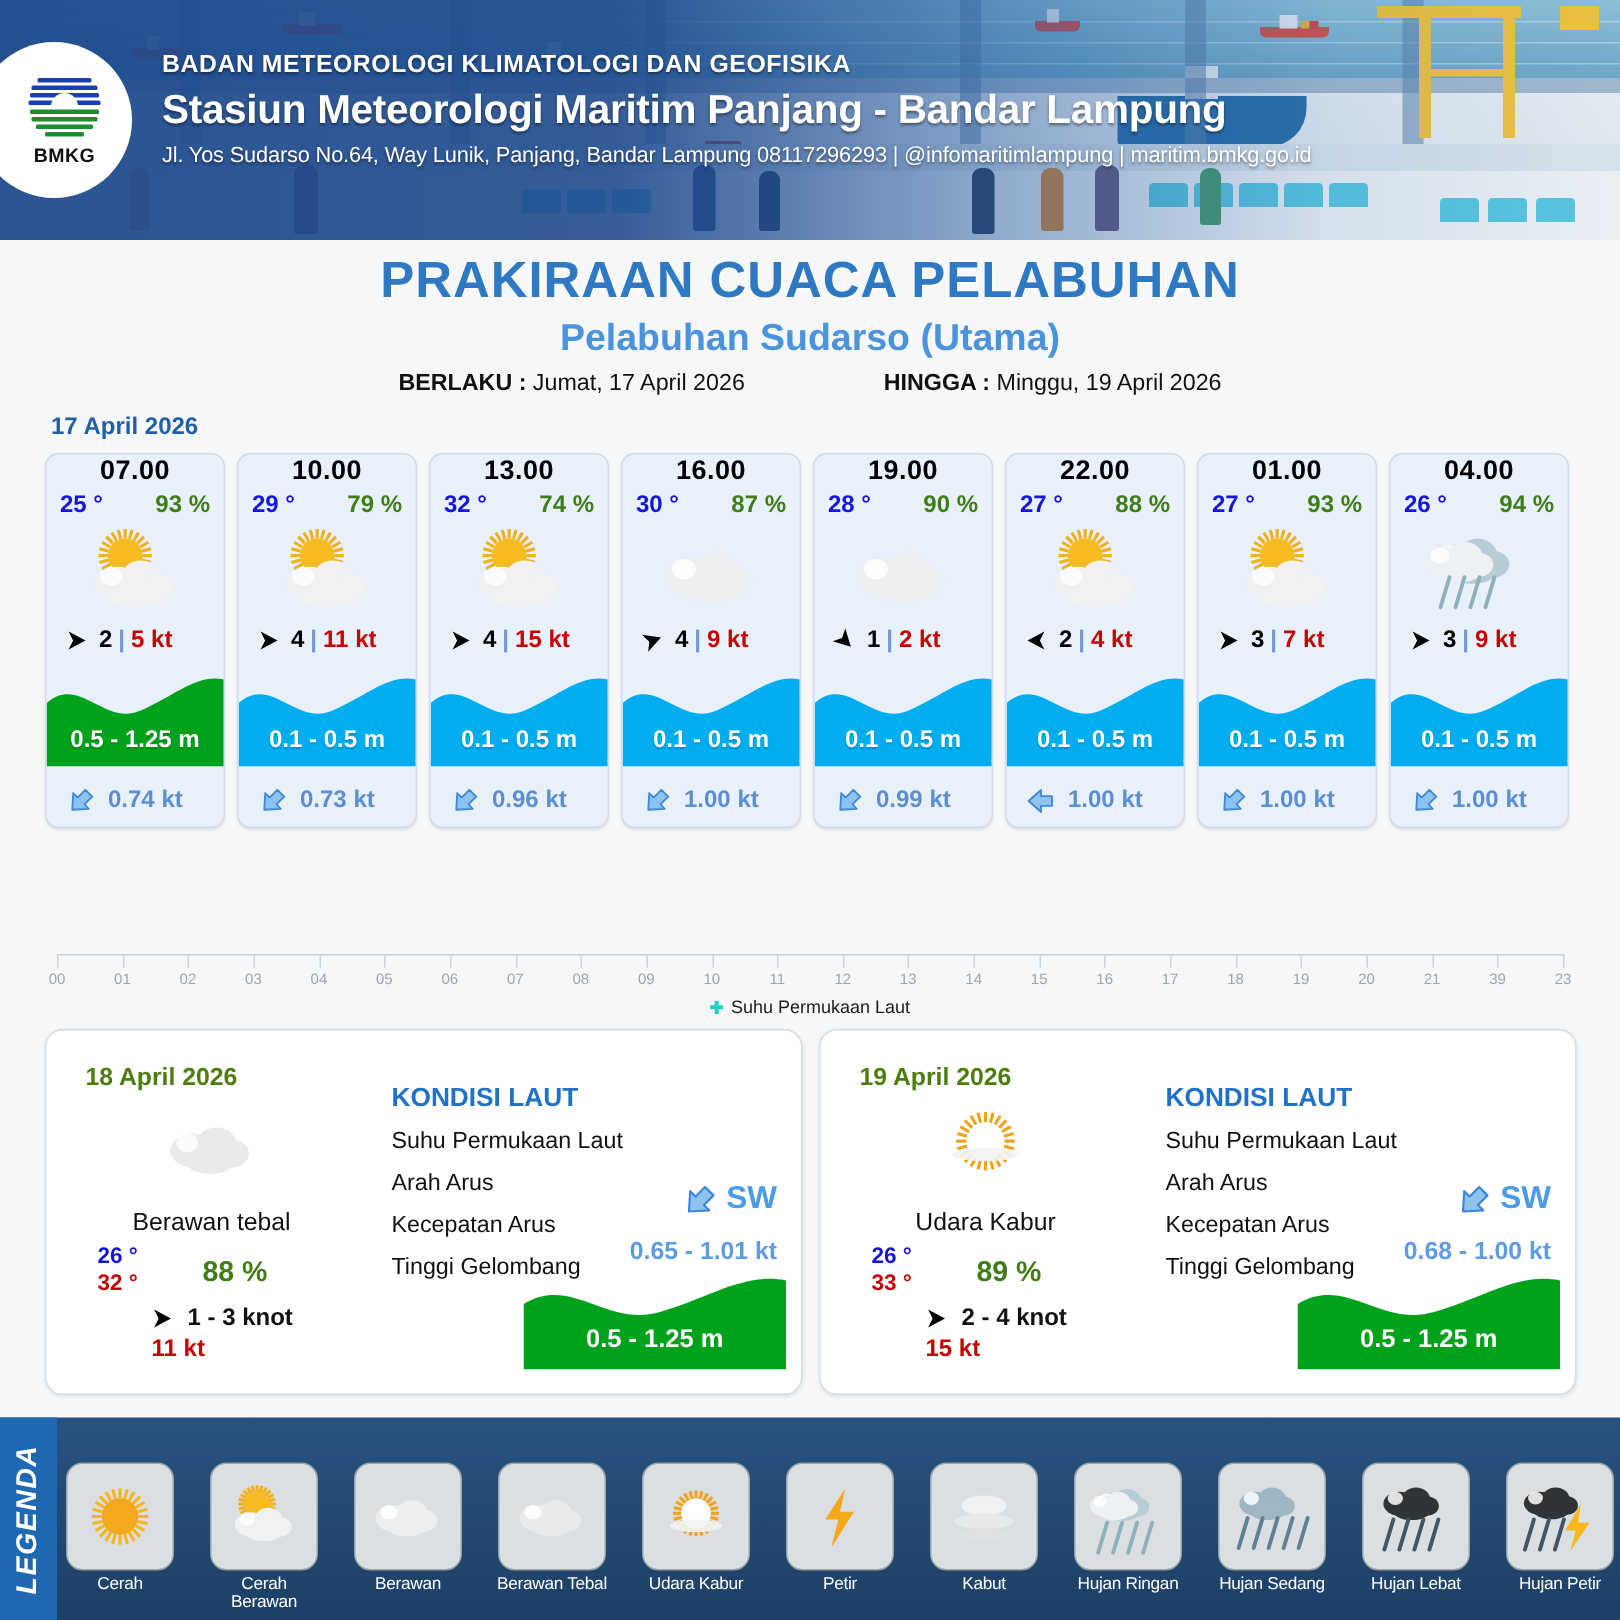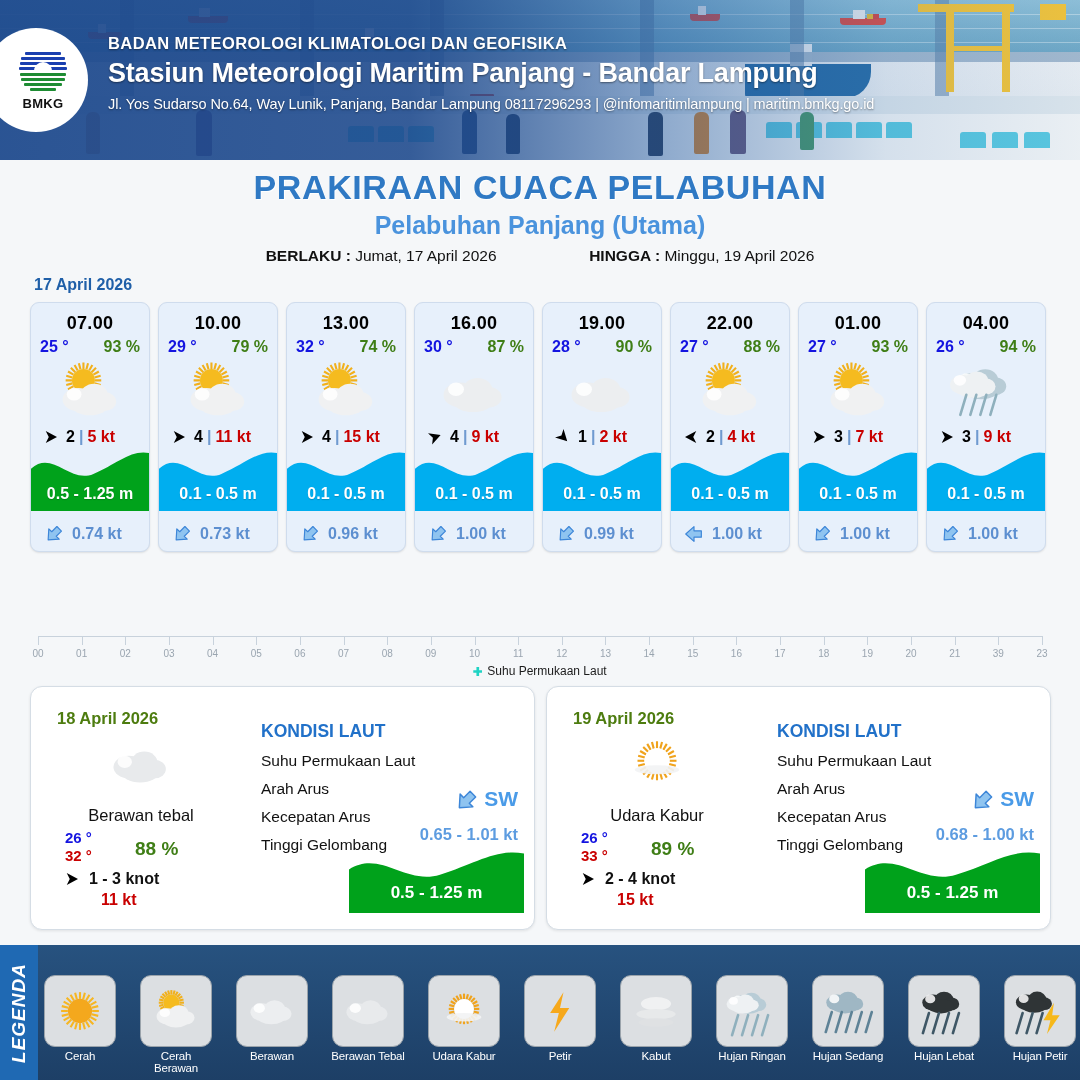--- a/index.html
+++ b/index.html
@@ -57,21 +57,21 @@
   
   .date-label { position:absolute; left:34px; top:276px; font-size:16px; font-weight:bold; color:#1f5fa8; }
 
   
   .cards { position:absolute; left:30px; top:302px; width:1022px; display:flex; gap:8px; }
   .card {
     width:120px; height:250px; background:#e7f0fb; border:1px solid #cfdced;
     border-radius:9px; position:relative; overflow:hidden;
     box-shadow:0 1px 2px rgba(0,0,0,.10);
   }
-  .c-time { text-align:center; font-size:18px; font-weight:bold; color:#000; margin-top:10px; letter-spacing:.3px; }
+  .c-time { text-align:center; font-size:18px; font-weight:bold; color:#000; letter-spacing:.3px; }
   .c-meta { display:flex; justify-content:space-between; padding:4px 9px 0 9px; }
   .c-temp { font-size:16px; font-weight:bold; color:#1414e0; }
   .c-hum { font-size:16px; font-weight:bold; color:#3f7e16; }
   .c-icon { height:64px; display:flex; align-items:center; justify-content:center; margin-top:2px; }
   .c-wind { display:flex; align-items:center; gap:4px; padding-left:9px; height:30px; }
   .wdir { width:22px; height:18px; flex:none; }
   .wnum { font-size:16px; font-weight:bold; color:#000; }
   .wbar { color:#6f9ad0; font-size:16px; font-weight:bold; }
   .wkt { font-size:16px; font-weight:bold; color:#c90000; }
   .c-wave { position:absolute; left:0; bottom:40px; width:100%; height:64px; }
@@ -98,21 +98,21 @@
     border:1px solid #d5dde5; border-radius:12px; box-shadow:0 1px 3px rgba(0,0,0,.09);
   }
   .dp-left { position:absolute; left:0; top:0; width:220px; height:100%; }
   .dp-date { font-size:16.5px; font-weight:bold; color:#4d7c0f; padding:22px 0 0 26px; }
   .dp-icon { height:62px; display:flex; align-items:center; justify-content:center; margin-top:4px; }
   .dp-cond { text-align:center; font-size:16.5px; color:#111; margin-top:12px; }
   .dp-temps { position:relative; margin-top:4px; padding-left:34px; }
   .dp-tmin { font-size:15px; font-weight:bold; color:#1414e0; }
   .dp-tmax { font-size:15px; font-weight:bold; color:#c90000; margin-top:1px; }
   .dp-hum { position:absolute; left:104px; top:9px; font-size:19px; font-weight:bold; color:#3f7e16; }
-  .dp-wind { display:flex; align-items:center; gap:6px; padding-left:30px; margin-top:6px; }
+  .dp-wind { display:flex; align-items:center; gap:6px; padding-left:30px; margin-top:6px;margin-left:36px; }
   .dp-wind .wtxt { font-size:16px; font-weight:bold; color:#111; }
   .dp-gust { font-size:16px; font-weight:bold; color:#c90000; padding-left:70px; margin-top:3px; }
   .dp-right { position:absolute; left:220px; top:0; right:0; height:100%; }
   .dp-h { font-size:17.5px; font-weight:bold; color:#2171c9; padding:34px 0 0 10px; }
   .dp-row { font-size:15.5px; color:#111; padding:10px 0 0 10px; }
   .dp-cur-dir { position:absolute; right:16px; top:100px; display:flex; align-items:flex-start; gap:4px; }
   .dp-cur-dir .sw { font-size:21px; font-weight:bold; color:#4a9be8; }
   .dp-cur-spd { position:absolute; right:16px; top:138px; font-size:16.5px; font-weight:bold; color:#5d9ce0; }
   .dp-wave { position:absolute; right:10px; bottom:16px; width:175px; height:66px; }
   .dp-wave .wv-label { position:absolute; left:0; bottom:10px; width:100%; text-align:center;
@@ -240,21 +240,21 @@
 
   <div class="hdr-text">
     <div class="hdr-line1">BADAN METEOROLOGI KLIMATOLOGI DAN GEOFISIKA</div>
     <div class="hdr-line2">Stasiun Meteorologi Maritim Panjang - Bandar Lampung</div>
     <div class="hdr-line3">Jl. Yos Sudarso No.64, Way Lunik, Panjang, Bandar Lampung 08117296293 | @infomaritimlampung | maritim.bmkg.go.id</div>
   </div>
 </div>
 
 <div class="title-wrap">
   <div class="t-main">PRAKIRAAN CUACA PELABUHAN</div>
-  <div class="t-sub">Pelabuhan Panjang (Utama)</div>
+  <div class="t-sub">Pelabuhan Sudarso (Utama)</div>
   <div class="t-valid">
     <span class="blk"><b>BERLAKU :</b>
     <span>Jumat, 17 April 2026</span></span>
     <span class="gapcell"></span>
     <span class="blk"><b>HINGGA :</b>
     <span>Minggu, 19 April 2026</span></span>
   </div>
 </div>
 
 <div class="date-label">17 April 2026</div>

